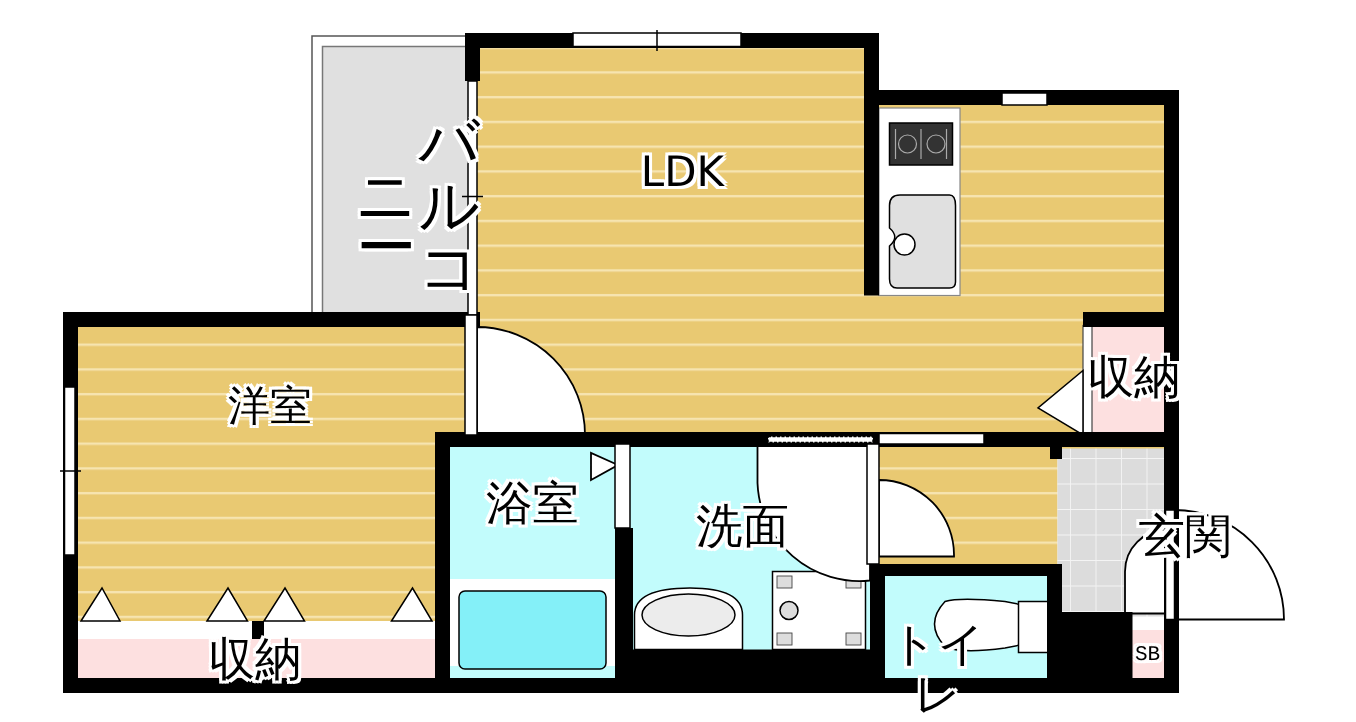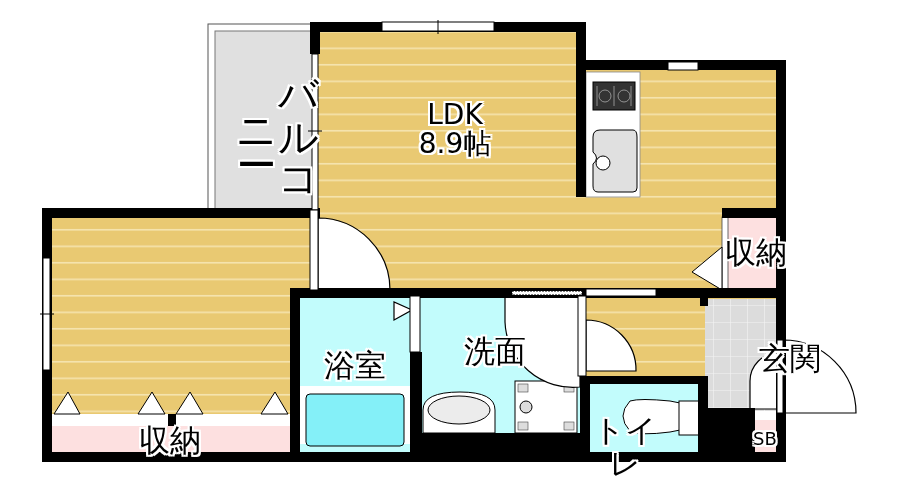--- a/index.html
+++ b/index.html
@@ -4,21 +4,21 @@
 <style>
   html, body { margin: 0; padding: 0; background: #ffffff; }
   body { width: 904px; height: 481px; position: relative; overflow: hidden;
          font-family: "DejaVu Sans", "Liberation Sans", sans-serif; }
   #plan { position: absolute; left: 0; top: 0; width: 904px; height: 481px; }
   .lbl { position: absolute; text-align: center; color: #000; line-height: 1.05;
          text-shadow: 2px 0 #fff, -2px 0 #fff, 0 2px #fff, 0 -2px #fff,
                       2px 2px #fff, -2px -2px #fff, 2px -2px #fff, -2px 2px #fff; }
   .big { font-size: 28px; }
   .mid { font-size: 31px; }
-  .small { font-size: 18px; }
+  .small { font-size: 14px; font-family: Liberation Mono, monospace; }
   .vert { writing-mode: vertical-rl; font-size: 40px; letter-spacing: 2px; }
 </style>
 </head>
 <body>
 
 <svg id="plan" viewBox="0 0 904 481" xmlns="http://www.w3.org/2000/svg">
   <defs>
     <pattern id="wood" width="10" height="16.5" patternUnits="userSpaceOnUse">
       <rect width="10" height="16.5" fill="#e9c972"></rect>
       <rect y="14.5" width="10" height="1.6" fill="#f6e4b0"></rect>
@@ -146,31 +146,31 @@
     <rect x="512" y="291" width="70" height="4" fill="#fff" stroke-dasharray="2 1"></rect>
     <rect x="310" y="210" width="8" height="80"></rect>
     <rect x="777" y="340" width="6" height="73"></rect>
   </g>
 </svg>
 
 <div class="lbl vert" style="left:236px; top:36px; height:170px;">バルコニー</div>
 
 <div class="lbl big" style="left:370px; top:100px; width:170px;">
   <div>LDK</div>
-  <div>8.9帖</div>
 </div>
 
 <div class="lbl big" style="left:95px; top:256px; width:170px;">
+  <div>洋室</div>
 </div>
 
 <div class="lbl mid" style="left:724px; top:236px; width:64px;">収納</div>
 
 <div class="lbl mid" style="left:120px; top:424px; width:100px;">収納</div>
 
-<div class="lbl mid" style="left:310px; top:349px; width:90px;">浴室</div>
+<div class="lbl mid" style="left:310px; top:320px; width:90px;">浴室</div>
 
 <div class="lbl mid" style="left:450px; top:335px; width:90px;">洗面</div>
 
 <div class="lbl mid" style="left:580px; top:398px; width:90px;margin-top:16px;">トイレ</div>
 
 <div class="lbl mid" style="left:706px; top:342px; width:76px;padding-left:46px;">玄関</div>
 
 <div class="lbl small" style="left:748px; top:430px; width:34px;">SB</div>
 
 </body></html>

